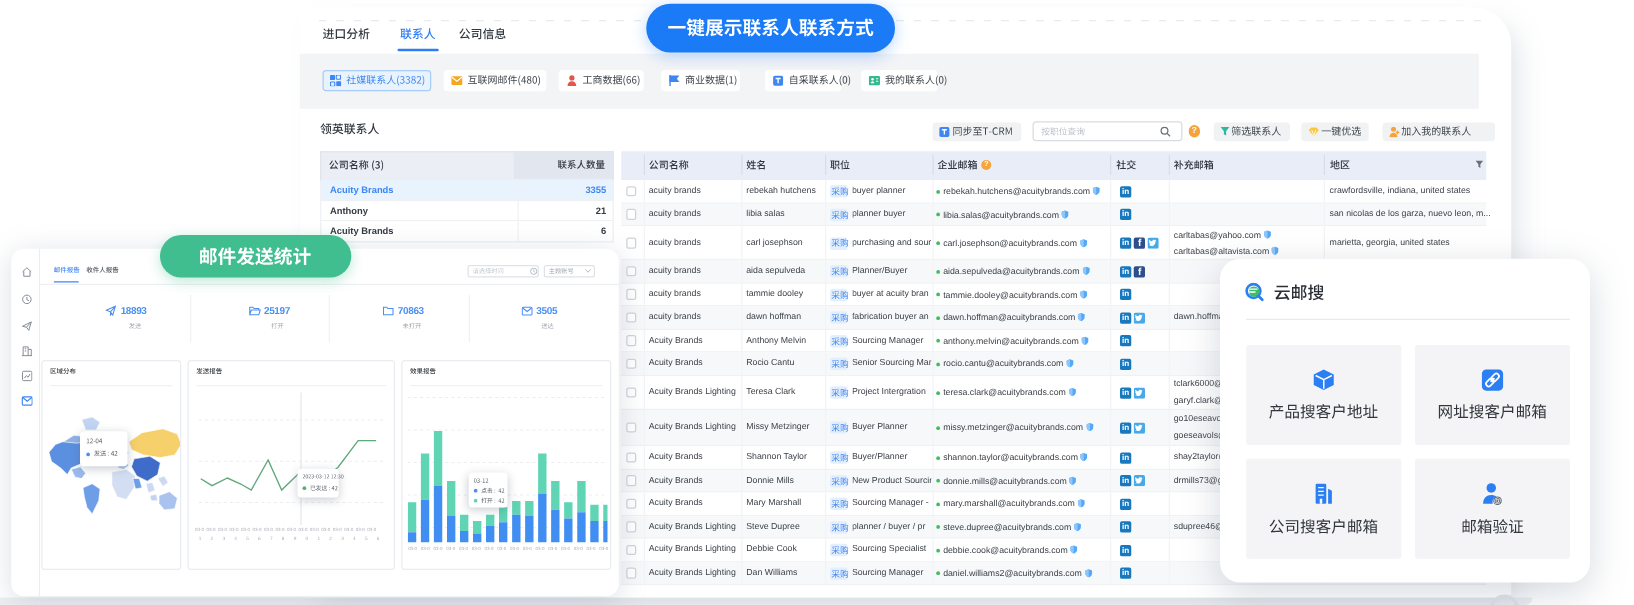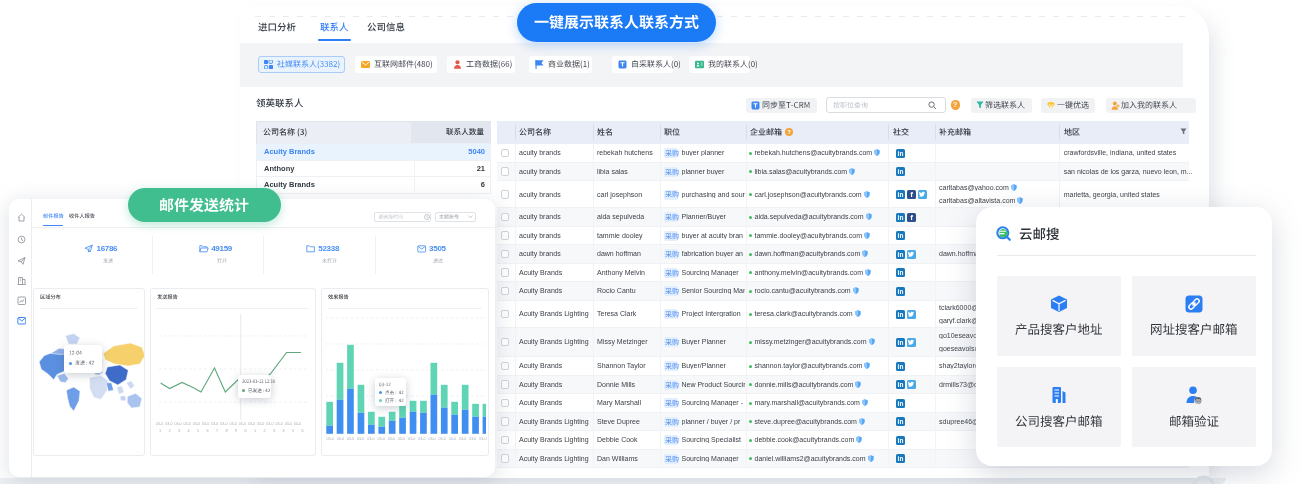--- a/index.html
+++ b/index.html
@@ -137,21 +137,21 @@
       <path transform="translate(0,8.88)" d="M2.5 -6.5C2.0 -5.4 1.2 -4.2 0.4 -3.5C0.6 -3.4 0.9 -3.1 1.1 -3.0C1.9 -3.8 2.8 -5.0 3.3 -6.3ZM5.4 -6.6 4.7 -6.3C5.3 -5.1 6.3 -3.8 7.1 -3.0C7.3 -3.2 7.5 -3.5 7.7 -3.6C6.9 -4.3 5.9 -5.5 5.4 -6.6ZM1.3 0.2C1.6 0.1 2.1 0.0 6.2 -0.3C6.4 0.1 6.5 0.4 6.7 0.6L7.4 0.2C7.0 -0.5 6.2 -1.6 5.5 -2.5L4.8 -2.2C5.1 -1.8 5.4 -1.4 5.7 -1.0L2.3 -0.8C3.1 -1.7 3.8 -2.8 4.5 -4.0L3.6 -4.3C3.0 -3.0 2.0 -1.6 1.7 -1.2C1.4 -0.9 1.2 -0.7 1.0 -0.6C1.1 -0.4 1.2 0.0 1.3 0.2Z M8.7 -4.8V-4.1H13.5V-4.8ZM8.7 -6.3V-5.5H14.4V-0.4C14.4 -0.2 14.3 -0.2 14.2 -0.2C14.0 -0.2 13.5 -0.2 13.0 -0.2C13.1 0.0 13.2 0.4 13.2 0.6C14.0 0.6 14.5 0.6 14.8 0.5C15.1 0.4 15.2 0.1 15.2 -0.4V-6.3ZM9.9 -2.7H12.3V-1.4H9.9ZM9.2 -3.4V-0.2H9.9V-0.8H13.0V-3.4Z M18.0 -4.1C18.4 -3.9 18.8 -3.5 19.1 -3.2C18.2 -2.8 17.3 -2.4 16.3 -2.2C16.4 -2.1 16.6 -1.8 16.7 -1.6C17.1 -1.6 17.6 -1.8 18.0 -1.9V0.7H18.7V0.3H22.0V0.7H22.8V-2.8H19.9C21.1 -3.5 22.2 -4.5 22.8 -5.7L22.3 -6.0L22.2 -6.0H19.5C19.7 -6.2 19.9 -6.4 20.0 -6.6L19.2 -6.8C18.7 -6.0 17.8 -5.2 16.5 -4.6C16.6 -4.4 16.9 -4.2 17.0 -4.0C17.7 -4.4 18.4 -4.8 18.9 -5.3H21.7C21.2 -4.6 20.6 -4.1 19.8 -3.6C19.5 -3.9 19.0 -4.3 18.6 -4.6ZM22.0 -0.4H18.7V-2.1H22.0Z M28.0 -3.6C27.8 -2.6 27.5 -1.6 27.1 -1.0C27.2 -0.9 27.6 -0.7 27.7 -0.6C28.1 -1.3 28.5 -2.4 28.7 -3.5ZM30.2 -3.5C30.6 -2.6 30.9 -1.4 31.0 -0.7L31.7 -0.9C31.6 -1.7 31.2 -2.8 30.9 -3.7ZM28.2 -6.7C28.0 -5.8 27.7 -4.8 27.2 -4.1V-4.5H26.3V-5.8C26.6 -5.9 27.0 -6.0 27.3 -6.1L26.9 -6.7C26.3 -6.4 25.3 -6.2 24.4 -6.0C24.5 -5.9 24.6 -5.6 24.6 -5.5C24.9 -5.5 25.3 -5.6 25.6 -5.6V-4.5H24.4V-3.8H25.5C25.2 -2.9 24.7 -1.9 24.2 -1.4C24.3 -1.2 24.5 -0.9 24.6 -0.7C24.9 -1.2 25.3 -1.9 25.6 -2.6V0.7H26.3V-2.8C26.5 -2.4 26.8 -2.0 26.9 -1.8L27.3 -2.4C27.1 -2.6 26.5 -3.3 26.3 -3.5V-3.8H27.2V-3.9C27.4 -3.8 27.6 -3.6 27.7 -3.5C28.0 -3.9 28.3 -4.5 28.5 -5.0H29.1V-0.2C29.1 -0.1 29.1 -0.1 29.0 -0.1C28.9 -0.1 28.5 -0.1 28.2 -0.1C28.3 0.1 28.4 0.4 28.4 0.6C29.0 0.6 29.3 0.6 29.6 0.5C29.8 0.4 29.9 0.2 29.9 -0.2V-5.0H30.8C30.7 -4.8 30.5 -4.4 30.4 -4.2L31.1 -4.0C31.3 -4.5 31.5 -5.1 31.7 -5.6L31.2 -5.8L31.1 -5.7H28.7C28.8 -6.0 28.9 -6.3 28.9 -6.6Z" fill="#31363e"></path>
     </svg>
     <svg style="position:absolute;left:297.0px;top:125.8px;overflow:visible" width="12" height="12">
       <path transform="translate(0,8.88)" d="M1.9 1.6 2.5 1.3C1.8 0.2 1.5 -1.2 1.5 -2.5C1.5 -3.8 1.8 -5.2 2.5 -6.3L1.9 -6.6C1.2 -5.4 0.7 -4.1 0.7 -2.5C0.7 -0.9 1.2 0.4 1.9 1.6Z M5.0 0.1C6.1 0.1 7.0 -0.5 7.0 -1.6C7.0 -2.4 6.4 -2.9 5.8 -3.1V-3.1C6.4 -3.3 6.8 -3.8 6.8 -4.5C6.8 -5.4 6.0 -6.0 5.0 -6.0C4.3 -6.0 3.7 -5.7 3.3 -5.3L3.8 -4.7C4.1 -5.0 4.5 -5.3 4.9 -5.3C5.5 -5.3 5.8 -4.9 5.8 -4.4C5.8 -3.8 5.4 -3.4 4.3 -3.4V-2.7C5.6 -2.7 6.0 -2.3 6.0 -1.6C6.0 -1.0 5.6 -0.7 4.9 -0.7C4.3 -0.7 3.9 -1.0 3.5 -1.3L3.1 -0.7C3.5 -0.3 4.1 0.1 5.0 0.1Z M8.4 1.6C9.1 0.4 9.5 -0.9 9.5 -2.5C9.5 -4.1 9.1 -5.4 8.4 -6.6L7.8 -6.3C8.5 -5.2 8.8 -3.8 8.8 -2.5C8.8 -1.2 8.5 0.2 7.8 1.3Z" fill="#31363e"></path>
     </svg>
     <svg style="position:absolute;left:445.5px;top:126.1px;overflow:visible" width="40" height="11">
       <path transform="translate(0,8.44)" d="M3.6 -6.0C4.0 -5.7 4.2 -5.2 4.4 -4.8H3.5V-4.2H4.8V-3.2L4.8 -2.9H3.3V-2.3H4.7C4.6 -1.5 4.2 -0.5 3.0 0.2C3.2 0.3 3.4 0.6 3.5 0.7C4.4 0.1 4.9 -0.6 5.2 -1.3C5.6 -0.4 6.1 0.2 6.9 0.6C7.0 0.4 7.2 0.2 7.4 0.0C6.5 -0.4 5.8 -1.2 5.5 -2.3H7.3V-2.9H5.5L5.5 -3.2V-4.2H7.0V-4.8H6.1C6.3 -5.2 6.6 -5.7 6.8 -6.1L6.1 -6.3C5.9 -5.9 5.6 -5.3 5.3 -4.8H4.4L5.0 -5.2C4.9 -5.5 4.5 -6.0 4.2 -6.3ZM0.3 -1.1 0.4 -0.4 2.3 -0.7V0.6H2.9V-0.9L3.5 -1.0L3.5 -1.6L2.9 -1.5V-5.5H3.2V-6.1H0.3V-5.5H0.7V-1.1ZM1.4 -5.5H2.3V-4.5H1.4ZM1.4 -3.9H2.3V-2.9H1.4ZM1.4 -2.3H2.3V-1.4L1.4 -1.2Z M9.6 -1.7C9.2 -1.2 8.6 -0.6 8.0 -0.3C8.2 -0.2 8.5 0.1 8.7 0.2C9.2 -0.2 9.9 -0.8 10.4 -1.4ZM12.4 -1.3C13.0 -0.9 13.8 -0.2 14.1 0.2L14.7 -0.2C14.3 -0.6 13.6 -1.3 13.0 -1.7ZM12.6 -3.4C12.7 -3.2 12.9 -3.0 13.1 -2.8L10.2 -2.6C11.3 -3.2 12.4 -3.8 13.4 -4.6L12.9 -5.1C12.5 -4.8 12.1 -4.5 11.7 -4.2L10.0 -4.1C10.5 -4.5 11.0 -4.9 11.5 -5.4C12.5 -5.5 13.4 -5.6 14.2 -5.8L13.6 -6.4C12.4 -6.1 10.2 -5.9 8.4 -5.8C8.4 -5.6 8.5 -5.4 8.5 -5.2C9.2 -5.2 9.8 -5.2 10.5 -5.3C10.0 -4.8 9.5 -4.5 9.3 -4.3C9.1 -4.2 8.9 -4.1 8.8 -4.0C8.9 -3.9 9.0 -3.6 9.0 -3.4C9.2 -3.5 9.4 -3.5 10.8 -3.6C10.2 -3.2 9.7 -3.0 9.5 -2.9C9.0 -2.6 8.7 -2.5 8.4 -2.5C8.5 -2.3 8.6 -1.9 8.6 -1.8C8.8 -1.9 9.2 -1.9 11.1 -2.1V-0.2C11.1 -0.1 11.1 -0.1 10.9 -0.1C10.8 -0.1 10.4 -0.1 9.9 -0.1C10.0 0.1 10.2 0.4 10.2 0.6C10.8 0.6 11.2 0.6 11.5 0.5C11.7 0.3 11.8 0.2 11.8 -0.2V-2.1L13.6 -2.3C13.8 -2.0 14.0 -1.8 14.1 -1.6L14.6 -1.9C14.3 -2.4 13.7 -3.1 13.1 -3.6Z M18.6 -6.4C18.5 -5.2 18.6 -1.6 15.5 0.0C15.7 0.2 15.9 0.4 16.1 0.6C17.8 -0.3 18.6 -1.9 19.0 -3.3C19.4 -2.0 20.2 -0.3 22.0 0.6C22.2 0.4 22.4 0.1 22.6 -0.0C19.9 -1.2 19.4 -4.3 19.3 -5.3C19.4 -5.7 19.4 -6.1 19.4 -6.4Z M26.1 -6.3C26.0 -6.0 25.7 -5.6 25.6 -5.3L26.0 -5.1C26.2 -5.3 26.5 -5.7 26.7 -6.0ZM23.4 -6.0C23.6 -5.7 23.8 -5.3 23.8 -5.0L24.4 -5.3C24.3 -5.6 24.1 -6.0 23.9 -6.3ZM25.8 -1.9C25.6 -1.6 25.4 -1.3 25.2 -1.0C24.9 -1.1 24.7 -1.3 24.4 -1.4L24.7 -1.9ZM23.5 -1.1C23.9 -1.0 24.3 -0.8 24.7 -0.6C24.2 -0.3 23.7 -0.1 23.1 0.0C23.2 0.2 23.3 0.4 23.4 0.6C24.1 0.4 24.7 0.1 25.3 -0.3C25.5 -0.2 25.7 -0.0 25.9 0.1L26.3 -0.4C26.1 -0.5 25.9 -0.6 25.7 -0.7C26.1 -1.2 26.4 -1.7 26.6 -2.4L26.2 -2.5L26.1 -2.5H25.0L25.1 -2.8L24.5 -3.0C24.4 -2.8 24.4 -2.7 24.3 -2.5H23.3V-1.9H24.0C23.8 -1.6 23.7 -1.4 23.5 -1.1ZM24.7 -6.4V-5.0H23.2V-4.5H24.4C24.1 -4.0 23.5 -3.6 23.0 -3.4C23.2 -3.3 23.3 -3.0 23.4 -2.9C23.8 -3.1 24.3 -3.5 24.7 -3.9V-3.1H25.3V-4.0C25.7 -3.8 26.1 -3.4 26.2 -3.3L26.6 -3.8C26.5 -3.9 25.9 -4.2 25.5 -4.5H26.8V-5.0H25.3V-6.4ZM27.5 -6.4C27.3 -5.0 27.0 -3.7 26.4 -2.9C26.6 -2.8 26.8 -2.6 26.9 -2.5C27.1 -2.7 27.3 -3.0 27.4 -3.3C27.6 -2.7 27.8 -2.1 28.0 -1.5C27.6 -0.8 27.0 -0.3 26.2 0.1C26.3 0.2 26.5 0.5 26.6 0.7C27.4 0.3 27.9 -0.2 28.4 -0.8C28.7 -0.3 29.2 0.2 29.7 0.6C29.9 0.4 30.1 0.1 30.2 0.0C29.6 -0.3 29.1 -0.8 28.8 -1.5C29.1 -2.3 29.4 -3.2 29.5 -4.3H30.0V-5.0H27.9C28.0 -5.4 28.1 -5.8 28.2 -6.3ZM28.9 -4.3C28.8 -3.5 28.6 -2.9 28.4 -2.3C28.1 -2.9 27.9 -3.6 27.8 -4.3Z M32.4 -5.1H35.9V-4.7H32.4ZM32.4 -5.8H35.9V-5.4H32.4ZM31.7 -6.2V-4.3H36.7V-6.2ZM30.8 -4.0V-3.5H37.6V-4.0ZM32.3 -2.1H33.8V-1.7H32.3ZM34.5 -2.1H36.2V-1.7H34.5ZM32.3 -2.8H33.8V-2.4H32.3ZM34.5 -2.8H36.2V-2.4H34.5ZM30.7 -0.1V0.5H37.7V-0.1H34.5V-0.5H37.0V-0.9H34.5V-1.3H36.9V-3.2H31.6V-1.3H33.8V-0.9H31.4V-0.5H33.8V-0.1Z" fill="#31363e"></path>
     </svg>
     <div style="position:absolute;left:256.0px;top:144.0px;width:235.0px;height:16.5px;background:#e8f3fe;border-bottom:1px solid #eef0f3;border-left:1px solid #eef0f3;border-right:1px solid #eef0f3">
       <div style="position:absolute;left:7px;top:3.2px;font-size:7.5px;font-weight:bold;color:#3e86f2">Acuity Brands</div>
-      <div style="position:absolute;right:5px;top:3.2px;font-size:7.5px;font-weight:bold;color:#3e86f2">5040</div>
+      <div style="position:absolute;right:5px;top:3.2px;font-size:7.5px;font-weight:bold;color:#3e86f2">3355</div>
       <div style="position:absolute;left:157px;top:0;width:1px;height:16.5px;background:#f0f2f5"></div>
     </div>
     <div style="position:absolute;left:256.0px;top:160.5px;width:235.0px;height:16.5px;background:#fff;border-bottom:1px solid #eef0f3;border-left:1px solid #eef0f3;border-right:1px solid #eef0f3">
       <div style="position:absolute;left:7px;top:3.2px;font-size:7.5px;font-weight:bold;color:#333a42">Anthony</div>
       <div style="position:absolute;right:5px;top:3.2px;font-size:7.5px;font-weight:bold;color:#333a42">21</div>
       <div style="position:absolute;left:157px;top:0;width:1px;height:16.5px;background:#f0f2f5"></div>
     </div>
     <div style="position:absolute;left:256.0px;top:177.0px;width:235.0px;height:16.5px;background:#fff;border-bottom:1px solid #eef0f3;border-left:1px solid #eef0f3;border-right:1px solid #eef0f3">
       <div style="position:absolute;left:7px;top:3.2px;font-size:7.5px;font-weight:bold;color:#333a42">Acuity Brands</div>
       <div style="position:absolute;right:5px;top:3.2px;font-size:7.5px;font-weight:bold;color:#333a42">6</div>
@@ -626,35 +626,35 @@
     <div style="position:absolute;left:434.7px;top:211.5px;width:41.2px;height:10.0px;background:#fff;border:1px solid #dfe2e6;border-radius:2px"></div>
     <svg style="position:absolute;left:438.5px;top:212.8px;overflow:visible" width="22" height="8">
       <path transform="translate(0,5.55)" d="M1.9 -4.0C2.2 -3.8 2.5 -3.4 2.7 -3.2H0.5V-2.8H2.3V-1.7H0.7V-1.4H2.3V-0.1H0.3V0.2H4.7V-0.1H2.7V-1.4H4.3V-1.7H2.7V-2.8H4.5V-3.2H2.9L3.1 -3.4C2.9 -3.6 2.5 -4.0 2.2 -4.2Z M5.9 -3.1H6.9V-2.7H5.9ZM5.9 -3.7H6.9V-3.3H5.9ZM5.5 -4.0V-2.4H7.2V-4.0ZM8.5 -2.6C8.4 -1.4 8.3 -0.7 7.3 -0.4C7.4 -0.3 7.4 -0.2 7.5 -0.1C8.6 -0.5 8.8 -1.2 8.8 -2.6ZM8.7 -0.9C9.0 -0.7 9.4 -0.4 9.5 -0.2L9.8 -0.4C9.6 -0.6 9.2 -0.9 8.9 -1.1ZM5.6 -1.5C5.6 -0.8 5.5 -0.2 5.2 0.2C5.2 0.2 5.4 0.3 5.4 0.4C5.6 0.1 5.7 -0.1 5.8 -0.5C6.3 0.2 7.0 0.3 8.1 0.3H9.7C9.7 0.2 9.8 0.0 9.8 -0.0C9.5 -0.0 8.3 -0.0 8.1 -0.0C7.5 -0.0 7.0 -0.1 6.6 -0.2V-0.9H7.4V-1.2H6.6V-1.8H7.5V-2.0H5.2V-1.8H6.3V-0.4C6.1 -0.5 6.0 -0.7 5.9 -0.9C5.9 -1.1 5.9 -1.3 5.9 -1.5ZM7.7 -3.2V-1.1H8.0V-2.9H9.2V-1.1H9.5V-3.2H8.6C8.7 -3.3 8.7 -3.5 8.8 -3.7H9.8V-4.0H7.5V-3.7H8.4C8.4 -3.5 8.3 -3.3 8.2 -3.2Z M11.1 -3.3V-1.9C11.1 -1.3 11.0 -0.4 10.2 0.1C10.3 0.2 10.3 0.3 10.4 0.4C11.3 -0.2 11.4 -1.2 11.4 -1.9V-3.3ZM11.2 -0.7C11.5 -0.4 11.7 0.0 11.9 0.2L12.1 0.0C12.0 -0.2 11.7 -0.6 11.5 -0.8ZM10.4 -4.0V-0.9H10.7V-3.7H11.7V-0.9H12.0V-4.0ZM14.2 -4.0C14.0 -3.5 13.5 -3.0 13.1 -2.7C13.2 -2.6 13.3 -2.5 13.4 -2.4C13.8 -2.8 14.3 -3.3 14.6 -3.9ZM12.5 0.4C12.6 0.4 12.7 0.3 13.7 -0.1C13.7 -0.2 13.7 -0.3 13.7 -0.4L12.9 -0.2V-1.9H13.3C13.6 -1.0 14.0 -0.1 14.6 0.3C14.6 0.2 14.7 0.1 14.8 0.0C14.3 -0.4 13.9 -1.1 13.7 -1.9H14.7V-2.3H12.9V-4.1H12.6V-2.3H12.1V-1.9H12.6V-0.2C12.6 -0.0 12.4 0.1 12.3 0.1C12.4 0.2 12.5 0.3 12.5 0.4Z M16.3 -3.7H18.7V-3.0H16.3ZM15.9 -4.0V-2.6H19.1V-4.0ZM15.3 -2.2V-1.9H16.3C16.2 -1.5 16.1 -1.2 16.0 -1.0H18.6C18.5 -0.4 18.4 -0.1 18.3 0.0C18.3 0.0 18.2 0.1 18.1 0.1C17.9 0.1 17.6 0.0 17.2 0.0C17.3 0.1 17.3 0.3 17.4 0.4C17.7 0.4 18.0 0.4 18.2 0.4C18.4 0.4 18.5 0.4 18.6 0.2C18.8 0.1 18.9 -0.3 19.1 -1.1C19.1 -1.2 19.1 -1.3 19.1 -1.3H16.6L16.8 -1.9H19.7V-2.2Z" fill="#9aa0a8"></path>
     </svg>
     <svg class="ab" style="left:468px;top:215px" width="5" height="4">
       <path d="M0.5 0.5 L2.5 2.8 L4.5 0.5" fill="none" stroke="#b6bcc4" stroke-width="0.8"></path>
     </svg>
     <svg class="ab" style="left:84.0px;top:243.5px" width="10" height="9.5">
       <path d="M1 4.2 L8.3 1 L6.2 8 L4.4 5.5 Z M4.4 5.5 L8.3 1 M4.4 5.5 L4.4 8 L5.5 6.6" fill="none" stroke="#4a90f2" stroke-width="0.85"></path>
     </svg>
-    <div class="ab" style="left:96.5px;top:243.5px;font-size:8px;font-weight:bold;color:#4a90f2;letter-spacing:-0.3px">16786</div>
+    <div class="ab" style="left:96.5px;top:243.5px;font-size:8px;font-weight:bold;color:#4a90f2;letter-spacing:-0.3px">18893</div>
     <svg style="position:absolute;left:102.5px;top:257.2px;overflow:visible" width="12" height="8">
       <path transform="translate(0,5.55)" d="M3.4 -4.0C3.6 -3.7 3.9 -3.4 4.0 -3.2L4.3 -3.4C4.2 -3.6 3.9 -3.9 3.7 -4.1ZM0.7 -2.6C0.8 -2.7 0.9 -2.7 1.3 -2.7H2.0C1.6 -1.7 1.1 -0.8 0.1 -0.3C0.2 -0.2 0.4 -0.1 0.4 0.0C1.1 -0.4 1.6 -0.9 1.9 -1.5C2.1 -1.2 2.4 -0.8 2.7 -0.6C2.2 -0.2 1.7 -0.0 1.2 0.1C1.3 0.2 1.4 0.3 1.4 0.4C2.0 0.3 2.5 0.0 2.9 -0.3C3.4 0.0 3.9 0.3 4.6 0.4C4.6 0.3 4.7 0.2 4.8 0.1C4.2 -0.0 3.7 -0.2 3.2 -0.5C3.7 -0.9 4.0 -1.4 4.2 -2.1L4.0 -2.2L3.9 -2.2H2.2C2.3 -2.3 2.3 -2.5 2.4 -2.7H4.7L4.7 -3.1H2.5C2.6 -3.4 2.6 -3.8 2.7 -4.2L2.3 -4.2C2.2 -3.8 2.1 -3.4 2.1 -3.1H1.1C1.3 -3.3 1.4 -3.7 1.5 -4.0L1.1 -4.1C1.0 -3.7 0.8 -3.3 0.8 -3.2C0.7 -3.1 0.7 -3.0 0.6 -3.0C0.6 -2.9 0.7 -2.7 0.7 -2.6ZM2.9 -0.8C2.6 -1.1 2.3 -1.4 2.1 -1.8H3.7C3.5 -1.4 3.3 -1.1 2.9 -0.8Z M7.0 -4.1C7.2 -3.8 7.4 -3.5 7.5 -3.3L7.8 -3.4C7.7 -3.6 7.5 -3.9 7.4 -4.2ZM5.4 -4.0C5.7 -3.7 6.0 -3.3 6.1 -3.1L6.4 -3.3C6.3 -3.5 6.0 -3.9 5.7 -4.1ZM8.9 -4.2C8.8 -3.9 8.6 -3.5 8.5 -3.3H6.8V-2.9H7.9V-2.3L7.9 -2.2H6.6V-1.8H7.9C7.8 -1.4 7.5 -0.9 6.6 -0.6C6.7 -0.5 6.8 -0.4 6.9 -0.3C7.6 -0.6 8.0 -1.1 8.2 -1.5C8.6 -1.1 9.0 -0.6 9.3 -0.3L9.5 -0.6C9.3 -0.9 8.7 -1.4 8.3 -1.8V-1.8H9.7V-2.2H8.3L8.3 -2.3V-2.9H9.6V-3.3H8.8C9.0 -3.5 9.2 -3.8 9.3 -4.1ZM6.2 -2.5H5.2V-2.2H5.9V-0.6C5.7 -0.5 5.4 -0.3 5.1 0.0L5.4 0.4C5.6 0.1 5.9 -0.3 6.0 -0.3C6.1 -0.3 6.3 -0.1 6.5 0.1C6.9 0.3 7.3 0.3 8.0 0.3C8.5 0.3 9.4 0.3 9.7 0.3C9.8 0.2 9.8 -0.0 9.9 -0.1C9.4 -0.1 8.6 -0.0 8.0 -0.0C7.4 -0.0 6.9 -0.1 6.6 -0.3C6.4 -0.4 6.3 -0.5 6.2 -0.5Z" fill="#9aa0a8"></path>
     </svg>
     <svg class="ab" style="left:198.7px;top:243.5px" width="10" height="9.5">
       <path d="M0.8 7.8 V1.8 H3.4 L4.3 2.8 H8 V4 M0.8 7.8 L2 4 H9.2 L8 7.8 Z" fill="none" stroke="#4a90f2" stroke-width="0.85"></path>
     </svg>
-    <div class="ab" style="left:211.2px;top:243.5px;font-size:8px;font-weight:bold;color:#4a90f2;letter-spacing:-0.3px">49159</div>
+    <div class="ab" style="left:211.2px;top:243.5px;font-size:8px;font-weight:bold;color:#4a90f2;letter-spacing:-0.3px">25197</div>
     <svg style="position:absolute;left:217.2px;top:257.2px;overflow:visible" width="12" height="8">
       <path transform="translate(0,5.55)" d="M1.0 -4.2V-3.2H0.2V-2.8H1.0V-1.8C0.7 -1.7 0.4 -1.6 0.2 -1.6L0.3 -1.2L1.0 -1.4V-0.1C1.0 -0.0 1.0 -0.0 0.9 -0.0C0.8 0.0 0.6 0.0 0.4 -0.0C0.4 0.1 0.5 0.2 0.5 0.4C0.8 0.4 1.1 0.3 1.2 0.3C1.3 0.2 1.4 0.1 1.4 -0.1V-1.5L2.1 -1.7L2.1 -2.1L1.4 -1.9V-2.8H2.1V-3.2H1.4V-4.2ZM2.1 -3.8V-3.4H3.5V-0.2C3.5 -0.1 3.5 -0.0 3.4 -0.0C3.3 -0.0 2.9 -0.0 2.5 -0.0C2.6 0.1 2.7 0.3 2.7 0.4C3.2 0.4 3.5 0.4 3.7 0.3C3.9 0.2 3.9 0.1 3.9 -0.1V-3.4H4.8V-3.8Z M8.2 -3.5V-2.1H6.8V-2.3V-3.5ZM5.3 -2.1V-1.7H6.4C6.4 -1.0 6.1 -0.4 5.3 0.1C5.4 0.2 5.5 0.3 5.6 0.4C6.5 -0.2 6.8 -0.9 6.8 -1.7H8.2V0.4H8.6V-1.7H9.7V-2.1H8.6V-3.5H9.6V-3.9H5.4V-3.5H6.5V-2.3L6.5 -2.1Z" fill="#9aa0a8"></path>
     </svg>
     <svg class="ab" style="left:305.8px;top:243.5px" width="10" height="9.5">
       <path d="M0.8 7.8 V1.8 H3.4 L4.3 2.8 H8.4 V7.8 Z" fill="none" stroke="#4a90f2" stroke-width="0.85"></path>
     </svg>
-    <div class="ab" style="left:318.3px;top:243.5px;font-size:8px;font-weight:bold;color:#4a90f2;letter-spacing:-0.3px">52338</div>
+    <div class="ab" style="left:318.3px;top:243.5px;font-size:8px;font-weight:bold;color:#4a90f2;letter-spacing:-0.3px">70863</div>
     <svg style="position:absolute;left:321.8px;top:257.2px;overflow:visible" width="17" height="8">
       <path transform="translate(0,5.55)" d="M2.3 -4.2V-3.4H0.7V-3.0H2.3V-2.1H0.3V-1.8H2.1C1.6 -1.1 0.9 -0.5 0.2 -0.2C0.3 -0.1 0.4 0.0 0.4 0.1C1.1 -0.2 1.8 -0.8 2.3 -1.5V0.4H2.7V-1.5C3.2 -0.8 3.9 -0.2 4.6 0.1C4.6 0.0 4.7 -0.1 4.8 -0.2C4.1 -0.5 3.4 -1.1 2.9 -1.8H4.7V-2.1H2.7V-3.0H4.4V-3.4H2.7V-4.2Z M6.0 -4.2V-3.2H5.2V-2.8H6.0V-1.8C5.7 -1.7 5.4 -1.6 5.2 -1.6L5.3 -1.2L6.0 -1.4V-0.1C6.0 -0.0 6.0 -0.0 5.9 -0.0C5.8 0.0 5.6 0.0 5.4 -0.0C5.4 0.1 5.5 0.2 5.5 0.4C5.8 0.4 6.0 0.3 6.2 0.3C6.3 0.2 6.4 0.1 6.4 -0.1V-1.5L7.1 -1.7L7.1 -2.1L6.4 -1.9V-2.8H7.1V-3.2H6.4V-4.2ZM7.1 -3.8V-3.4H8.5V-0.2C8.5 -0.1 8.5 -0.0 8.4 -0.0C8.3 -0.0 7.9 -0.0 7.5 -0.0C7.6 0.1 7.7 0.3 7.7 0.4C8.2 0.4 8.5 0.4 8.7 0.3C8.8 0.2 8.9 0.1 8.9 -0.1V-3.4H9.8V-3.8Z M13.2 -3.5V-2.1H11.8V-2.3V-3.5ZM10.3 -2.1V-1.7H11.4C11.4 -1.0 11.1 -0.4 10.3 0.1C10.4 0.2 10.5 0.3 10.6 0.4C11.5 -0.2 11.8 -0.9 11.8 -1.7H13.2V0.4H13.6V-1.7H14.7V-2.1H13.6V-3.5H14.6V-3.9H10.4V-3.5H11.5V-2.3L11.5 -2.1Z" fill="#9aa0a8"></path>
     </svg>
     <svg class="ab" style="left:416.6px;top:243.5px" width="10" height="9.5">
       <rect x="0.8" y="1.8" width="7.8" height="6.2" rx="0.8" fill="none" stroke="#4a90f2" stroke-width="0.85"></rect>
       <path d="M1.2 2.4 L4.7 5.2 L8.2 2.4" fill="none" stroke="#4a90f2" stroke-width="0.85"></path>
     </svg>
     <div class="ab" style="left:429.1px;top:243.5px;font-size:8px;font-weight:bold;color:#4a90f2;letter-spacing:-0.3px">3505</div>
     <svg style="position:absolute;left:432.9px;top:257.2px;overflow:visible" width="12" height="8">
       <path transform="translate(0,5.55)" d="M2.0 -4.1C2.2 -3.8 2.4 -3.5 2.5 -3.3L2.8 -3.4C2.7 -3.6 2.5 -3.9 2.4 -4.2ZM0.4 -4.0C0.7 -3.7 1.0 -3.3 1.1 -3.1L1.4 -3.3C1.3 -3.5 1.0 -3.9 0.7 -4.1ZM3.9 -4.2C3.8 -3.9 3.6 -3.5 3.5 -3.3H1.8V-2.9H2.9V-2.3L2.9 -2.2H1.6V-1.8H2.9C2.8 -1.4 2.5 -0.9 1.6 -0.6C1.7 -0.5 1.8 -0.4 1.9 -0.3C2.6 -0.6 3.0 -1.1 3.2 -1.5C3.6 -1.1 4.0 -0.6 4.3 -0.3L4.5 -0.6C4.3 -0.9 3.7 -1.4 3.3 -1.8V-1.8H4.7V-2.2H3.3L3.3 -2.3V-2.9H4.6V-3.3H3.8C4.0 -3.5 4.2 -3.8 4.3 -4.1ZM1.2 -2.5H0.2V-2.2H0.9V-0.6C0.7 -0.5 0.4 -0.3 0.1 0.0L0.4 0.4C0.6 0.1 0.9 -0.3 1.0 -0.3C1.1 -0.3 1.3 -0.1 1.5 0.1C1.9 0.3 2.3 0.3 3.0 0.3C3.5 0.3 4.4 0.3 4.7 0.3C4.8 0.2 4.8 -0.0 4.9 -0.1C4.4 -0.1 3.6 -0.0 3.0 -0.0C2.4 -0.0 1.9 -0.1 1.6 -0.3C1.4 -0.4 1.3 -0.5 1.2 -0.5Z M5.4 -3.9C5.6 -3.6 5.9 -3.2 6.0 -3.0L6.3 -3.1C6.2 -3.4 6.0 -3.8 5.7 -4.1ZM7.9 -4.2C7.9 -3.9 7.9 -3.5 7.9 -3.2H6.6V-2.9H7.8C7.7 -2.0 7.4 -1.2 6.6 -0.8C6.7 -0.7 6.8 -0.6 6.8 -0.5C7.5 -0.9 7.9 -1.4 8.1 -2.1C8.6 -1.6 9.1 -1.0 9.4 -0.5L9.7 -0.8C9.4 -1.2 8.7 -2.0 8.2 -2.5L8.2 -2.9H9.7V-3.2H8.3C8.3 -3.5 8.3 -3.9 8.3 -4.2ZM6.3 -2.3H5.2V-2.0H5.9V-0.7C5.7 -0.6 5.4 -0.3 5.2 -0.0L5.4 0.3C5.7 -0.0 5.9 -0.4 6.1 -0.4C6.2 -0.4 6.4 -0.2 6.6 -0.0C6.9 0.2 7.4 0.3 8.0 0.3C8.5 0.3 9.4 0.2 9.7 0.2C9.7 0.1 9.8 -0.1 9.8 -0.2C9.3 -0.1 8.6 -0.1 8.0 -0.1C7.4 -0.1 7.0 -0.1 6.7 -0.3C6.5 -0.5 6.4 -0.6 6.3 -0.6Z" fill="#9aa0a8"></path>

